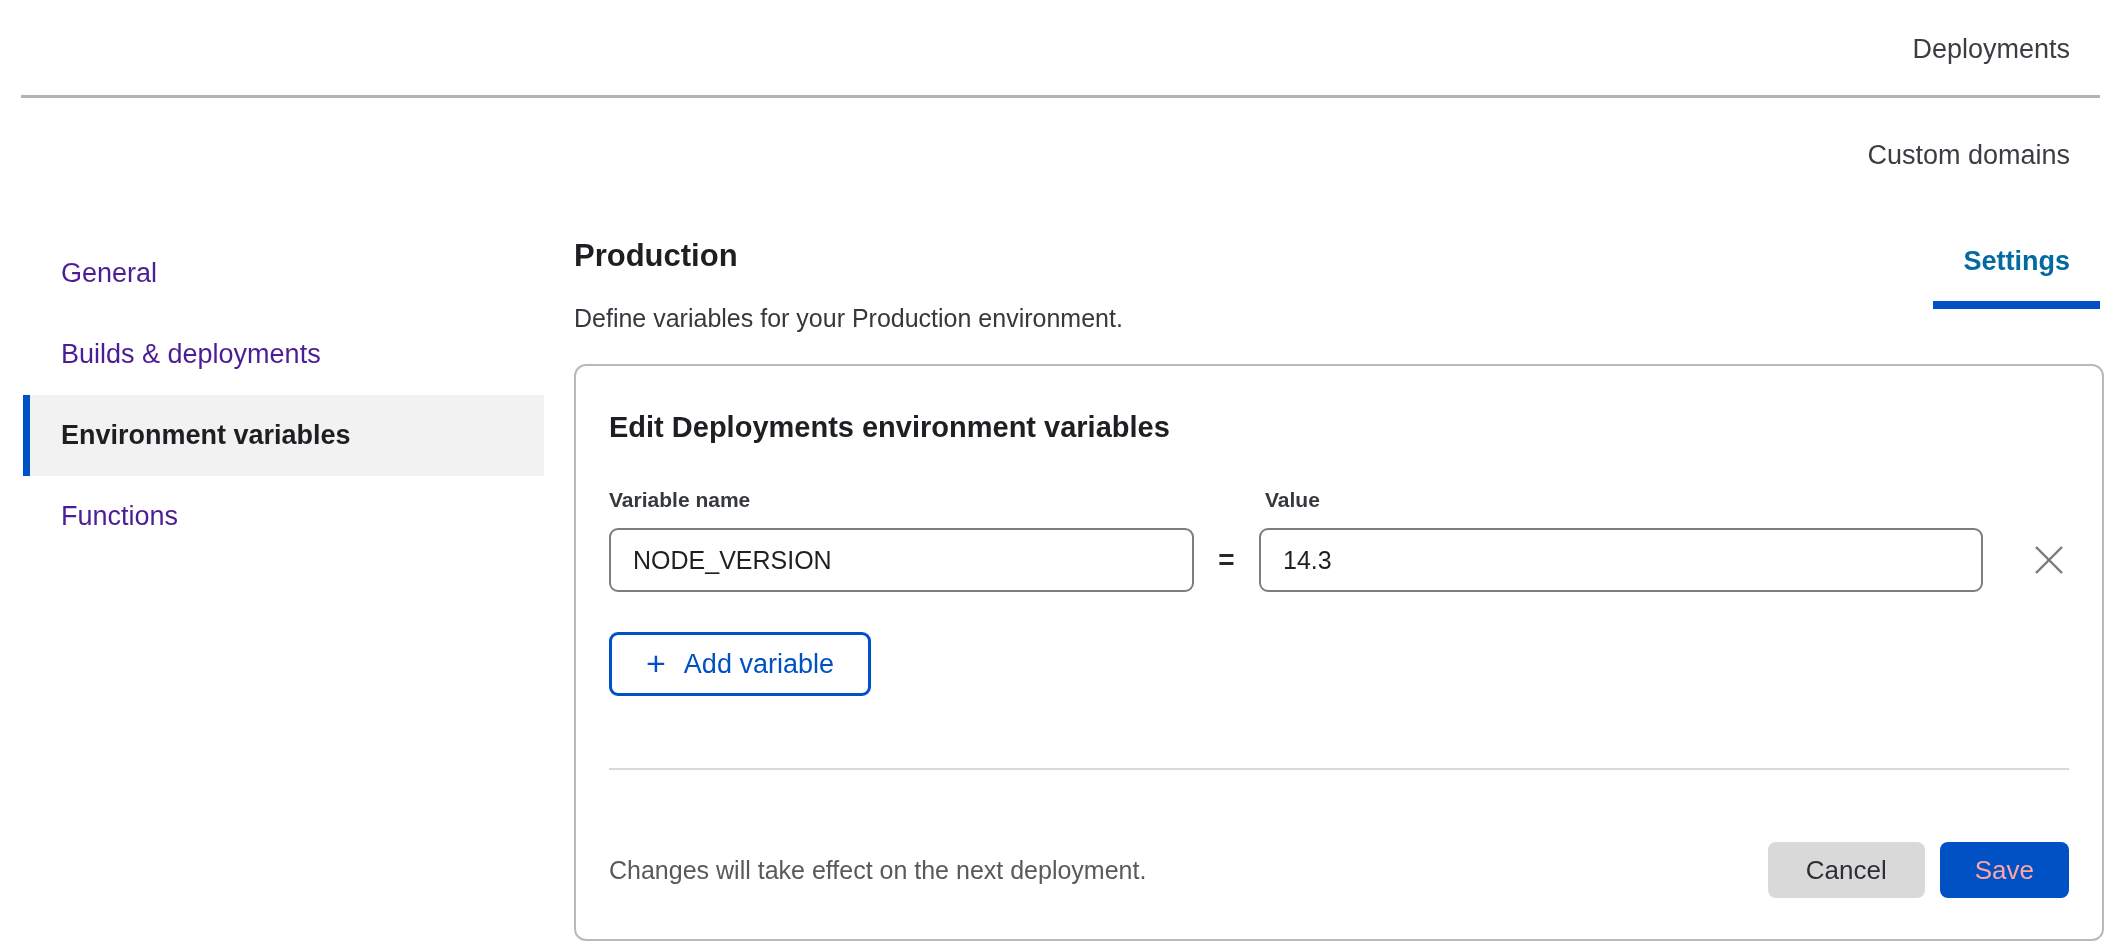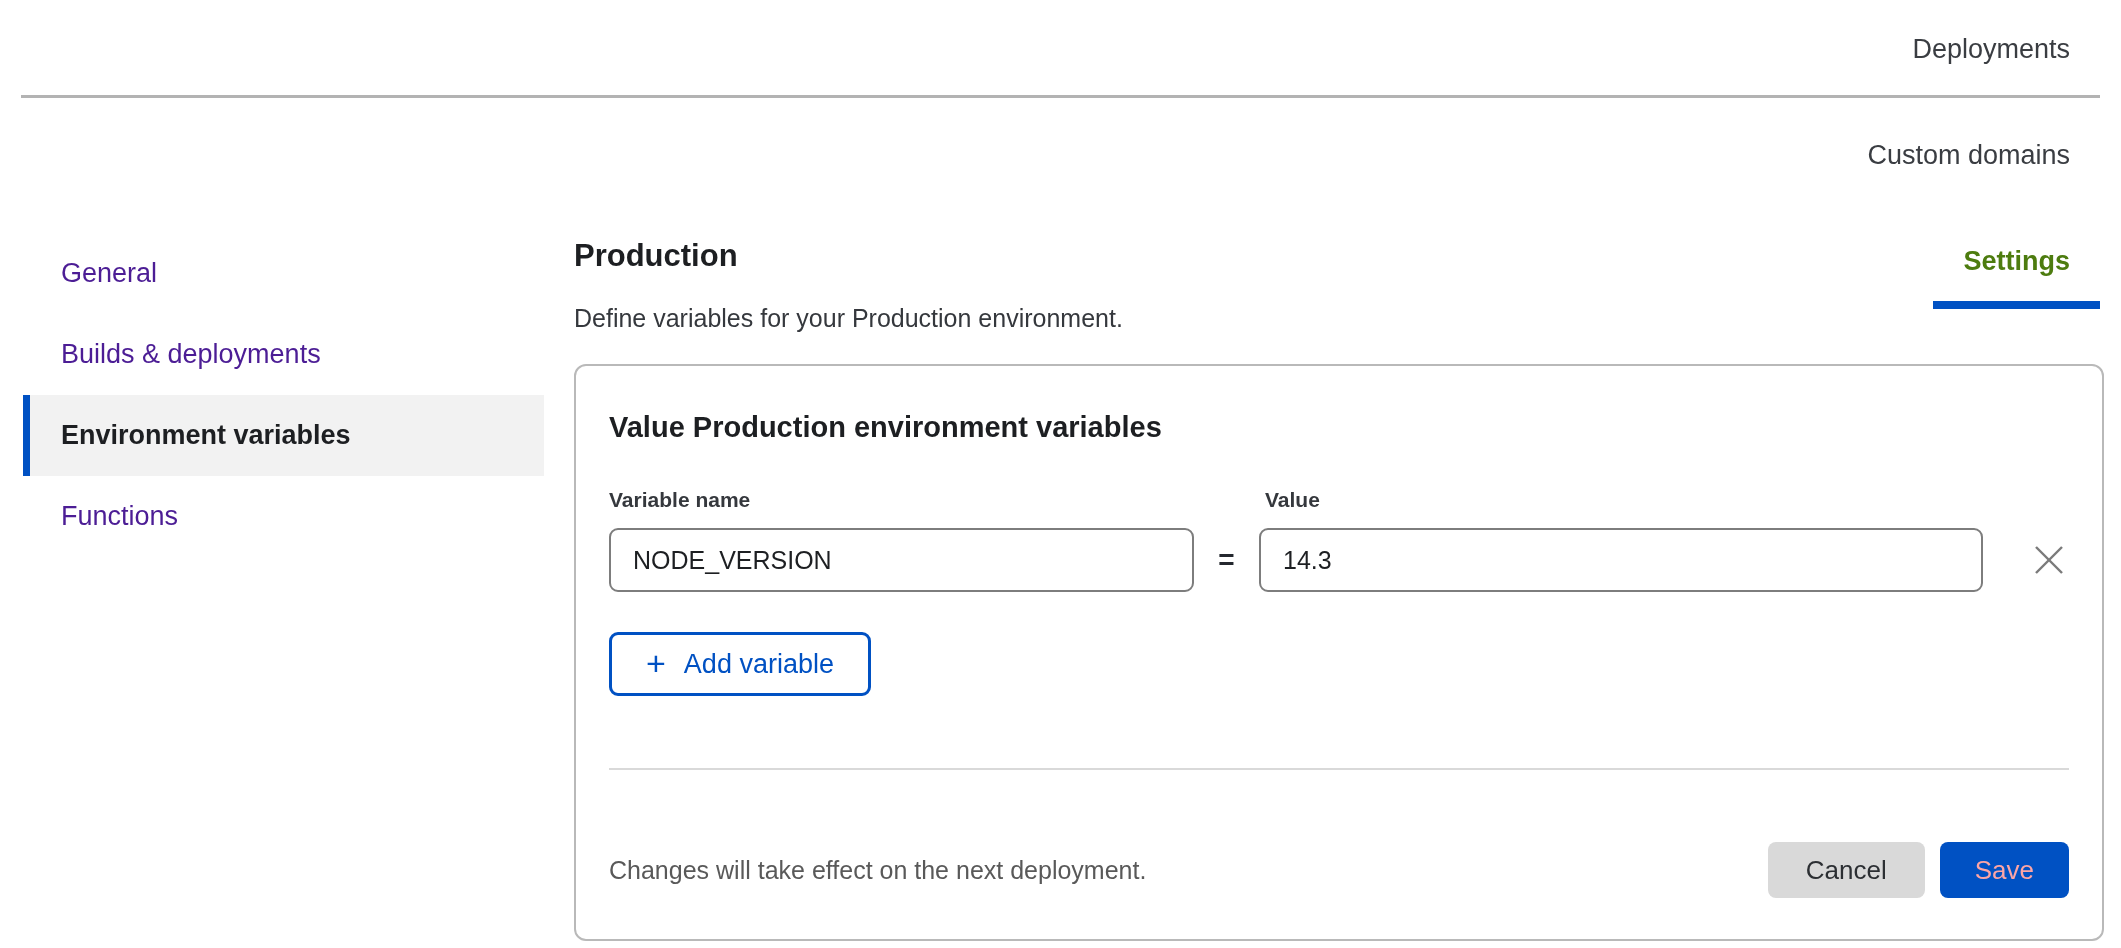--- a/index.html
+++ b/index.html
@@ -20,21 +20,21 @@
     flex-direction: column;
   }
   .tab {
     padding: 34px 30px 24px;
     font-size: 27px; color: #3a3d42;
     border-bottom: 8px solid transparent;
     margin-bottom: -3px;
     cursor: pointer; white-space: nowrap;
   }
   .tab.active {
-    color: #4d7c0f; font-weight: 700;
+    color: #0369a1; font-weight: 700;
     border-bottom-color: #0051c3;
   }
 
   
   .content { display: flex; align-items: flex-start; }
 
   .sidebar { width: 521px; margin-left: 23px; padding-top: 135px; flex-shrink: 0; }
   .side-item {
     display: flex; align-items: center;
     height: 81px; padding-left: 31px;
@@ -125,21 +125,21 @@
     <div class="side-item">Builds &amp; deployments</div>
     <div class="side-item active">Environment variables</div>
     <div class="side-item">Functions</div>
   </aside>
 
   <main class="main">
     <h1 class="section-title">Production</h1>
     <p class="section-subtitle">Define variables for your Production environment.</p>
 
     <section class="card">
-      <h2 class="card-title">Value Production environment variables</h2>
+      <h2 class="card-title">Edit Deployments environment variables</h2>
 
       <div class="field-labels">
         <div class="lbl lbl-name">Variable name</div>
         <div class="lbl-spacer"></div>
         <div class="lbl">Value</div>
       </div>
 
       <div class="var-row">
         <input class="txt-input input-name" type="text" value="NODE_VERSION" style="">
         <div class="equals">=</div>

